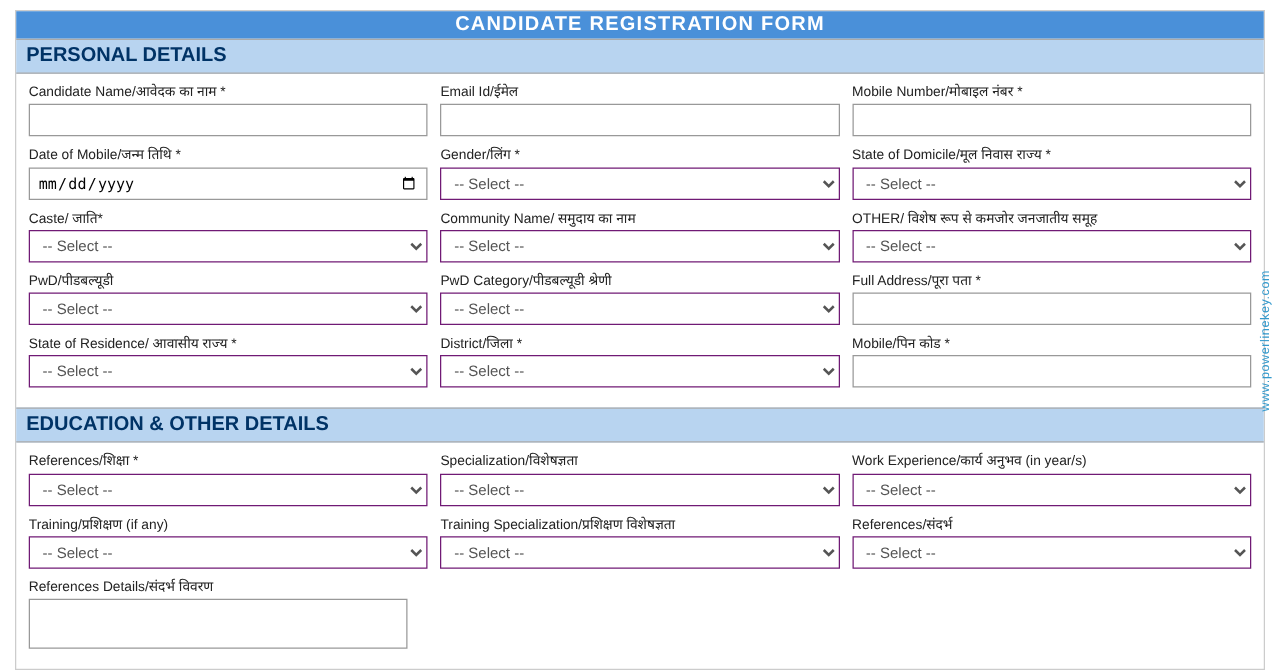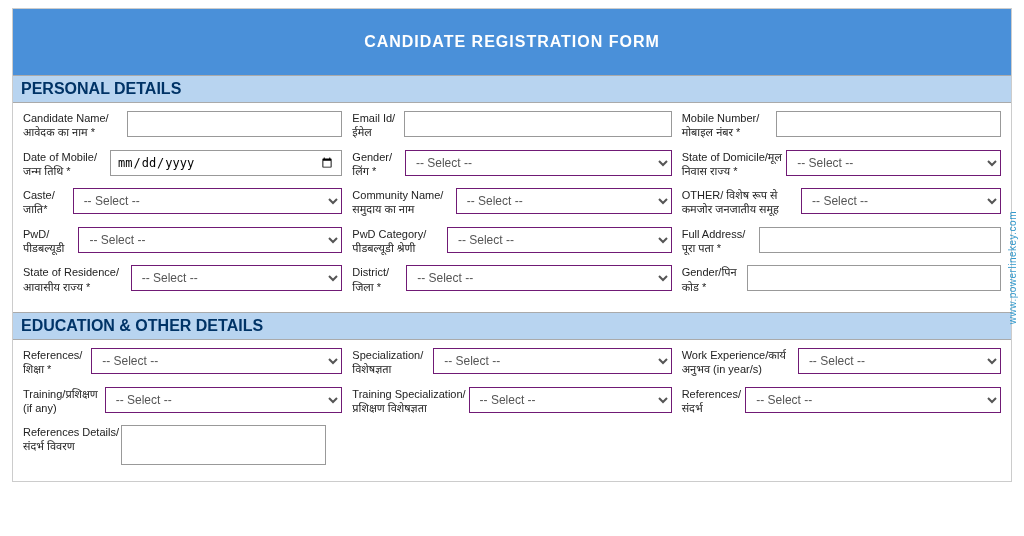--- a/index.html
+++ b/index.html
@@ -15,21 +15,21 @@
     .page-wrapper {
       width: 1000px;
       margin: 8px auto;
       border: 1px solid #ccc;
       background: #fff;
     }
     .form-title {
       background: #4a90d9;
       color: #fff;
       text-align: center;
-      padding: 24px 0;
+      padding: 2px 0;
       font-size: 16px;
       font-weight: bold;
       letter-spacing: 1px;
     }
     .section-header {
       background: #b8d4f0;
       color: #003366;
       font-weight: bold;
       font-size: 16px;
       padding: 4px 8px;
@@ -40,21 +40,21 @@
       padding: 8px 10px;
     }
     .form-row {
       display: flex;
       gap: 10px;
       margin-bottom: 8px;
     }
     .form-group {
       flex: 1;
       display: flex;
-      flex-direction: row;
+      flex-direction: column;
     }
     .form-group label {
       font-size: 11px;
       color: #222;
       margin-bottom: 2px;
       line-height: 1.3;
     }
     .form-group input[type="text"],
     .form-group input[type="date"] {
       border: 1px solid #999;
@@ -194,21 +194,21 @@
           <option value="">-- Select --</option>
         </select>
       </div>
       <div class="form-group">
         <label>District/जिला *</label>
         <select>
           <option value="">-- Select --</option>
         </select>
       </div>
       <div class="form-group">
-        <label>Gender/पिन कोड *</label>
+        <label>Mobile/पिन कोड *</label>
         <input type="text" style="">
       </div>
     </div>
 
   </div>
 
   <div class="section-header">EDUCATION &amp; OTHER DETAILS</div>
   <div class="form-body">
 
     <div class="form-row">

